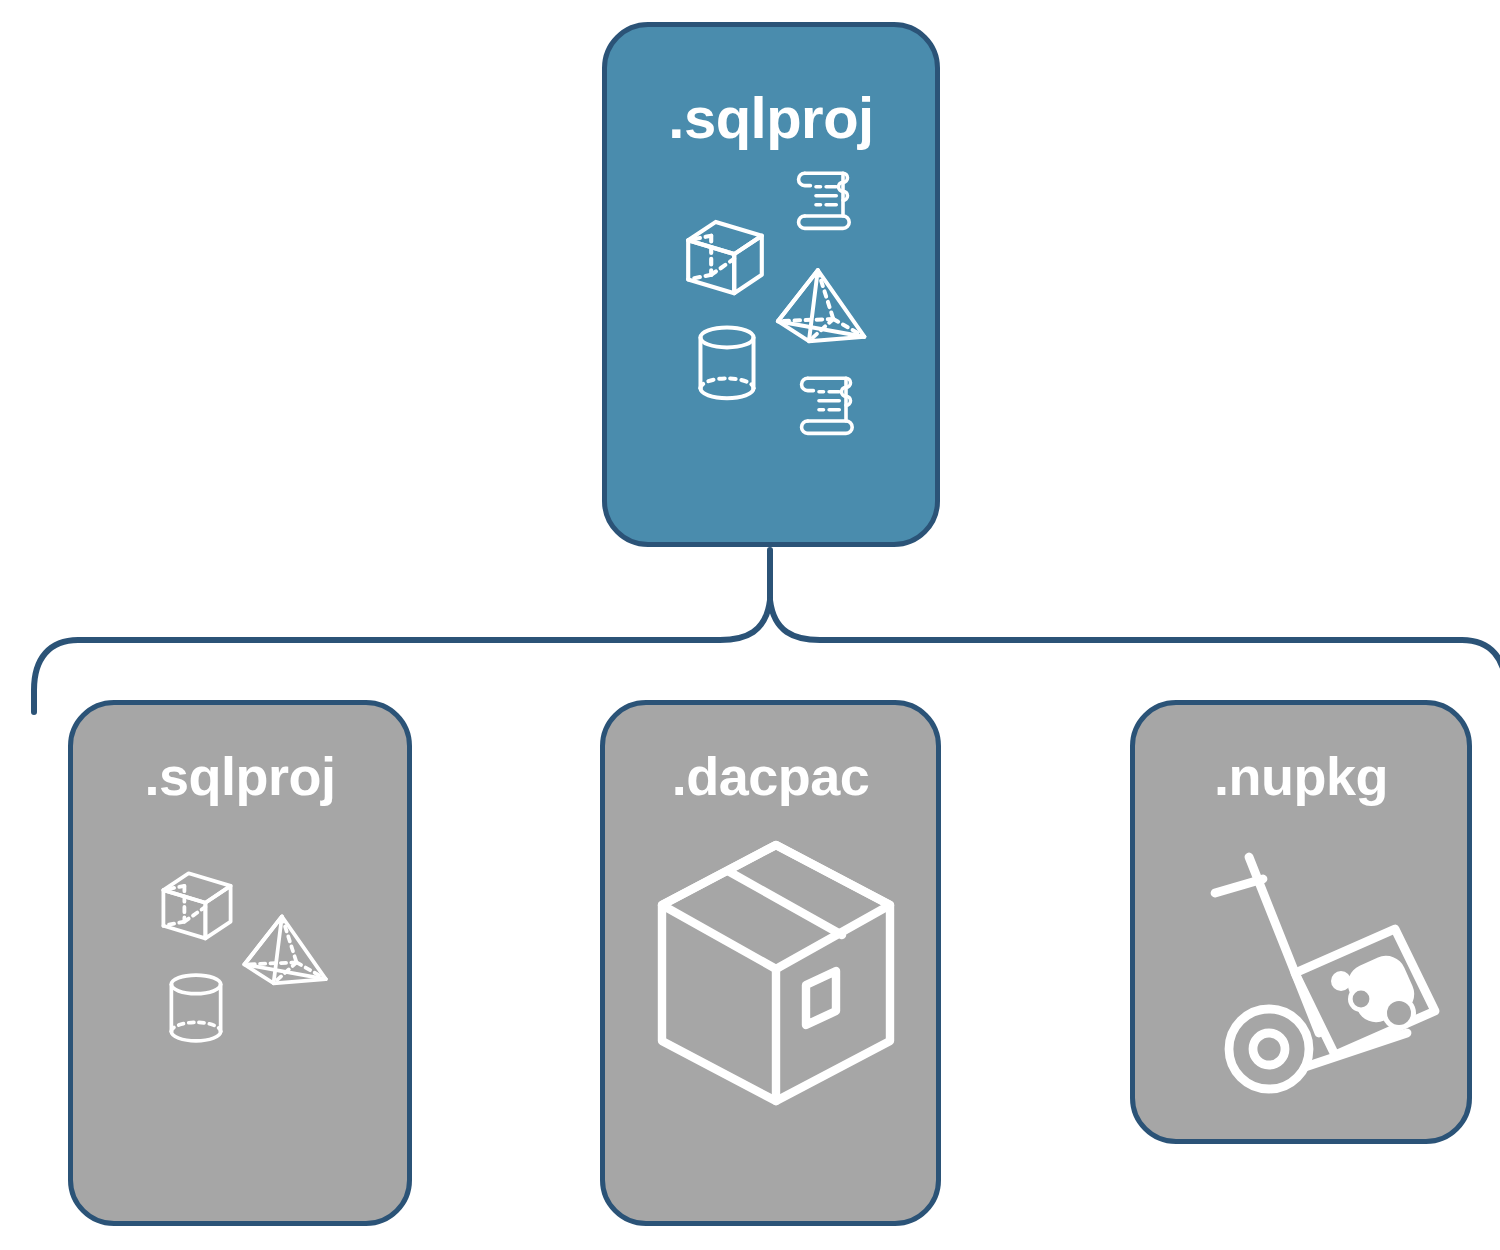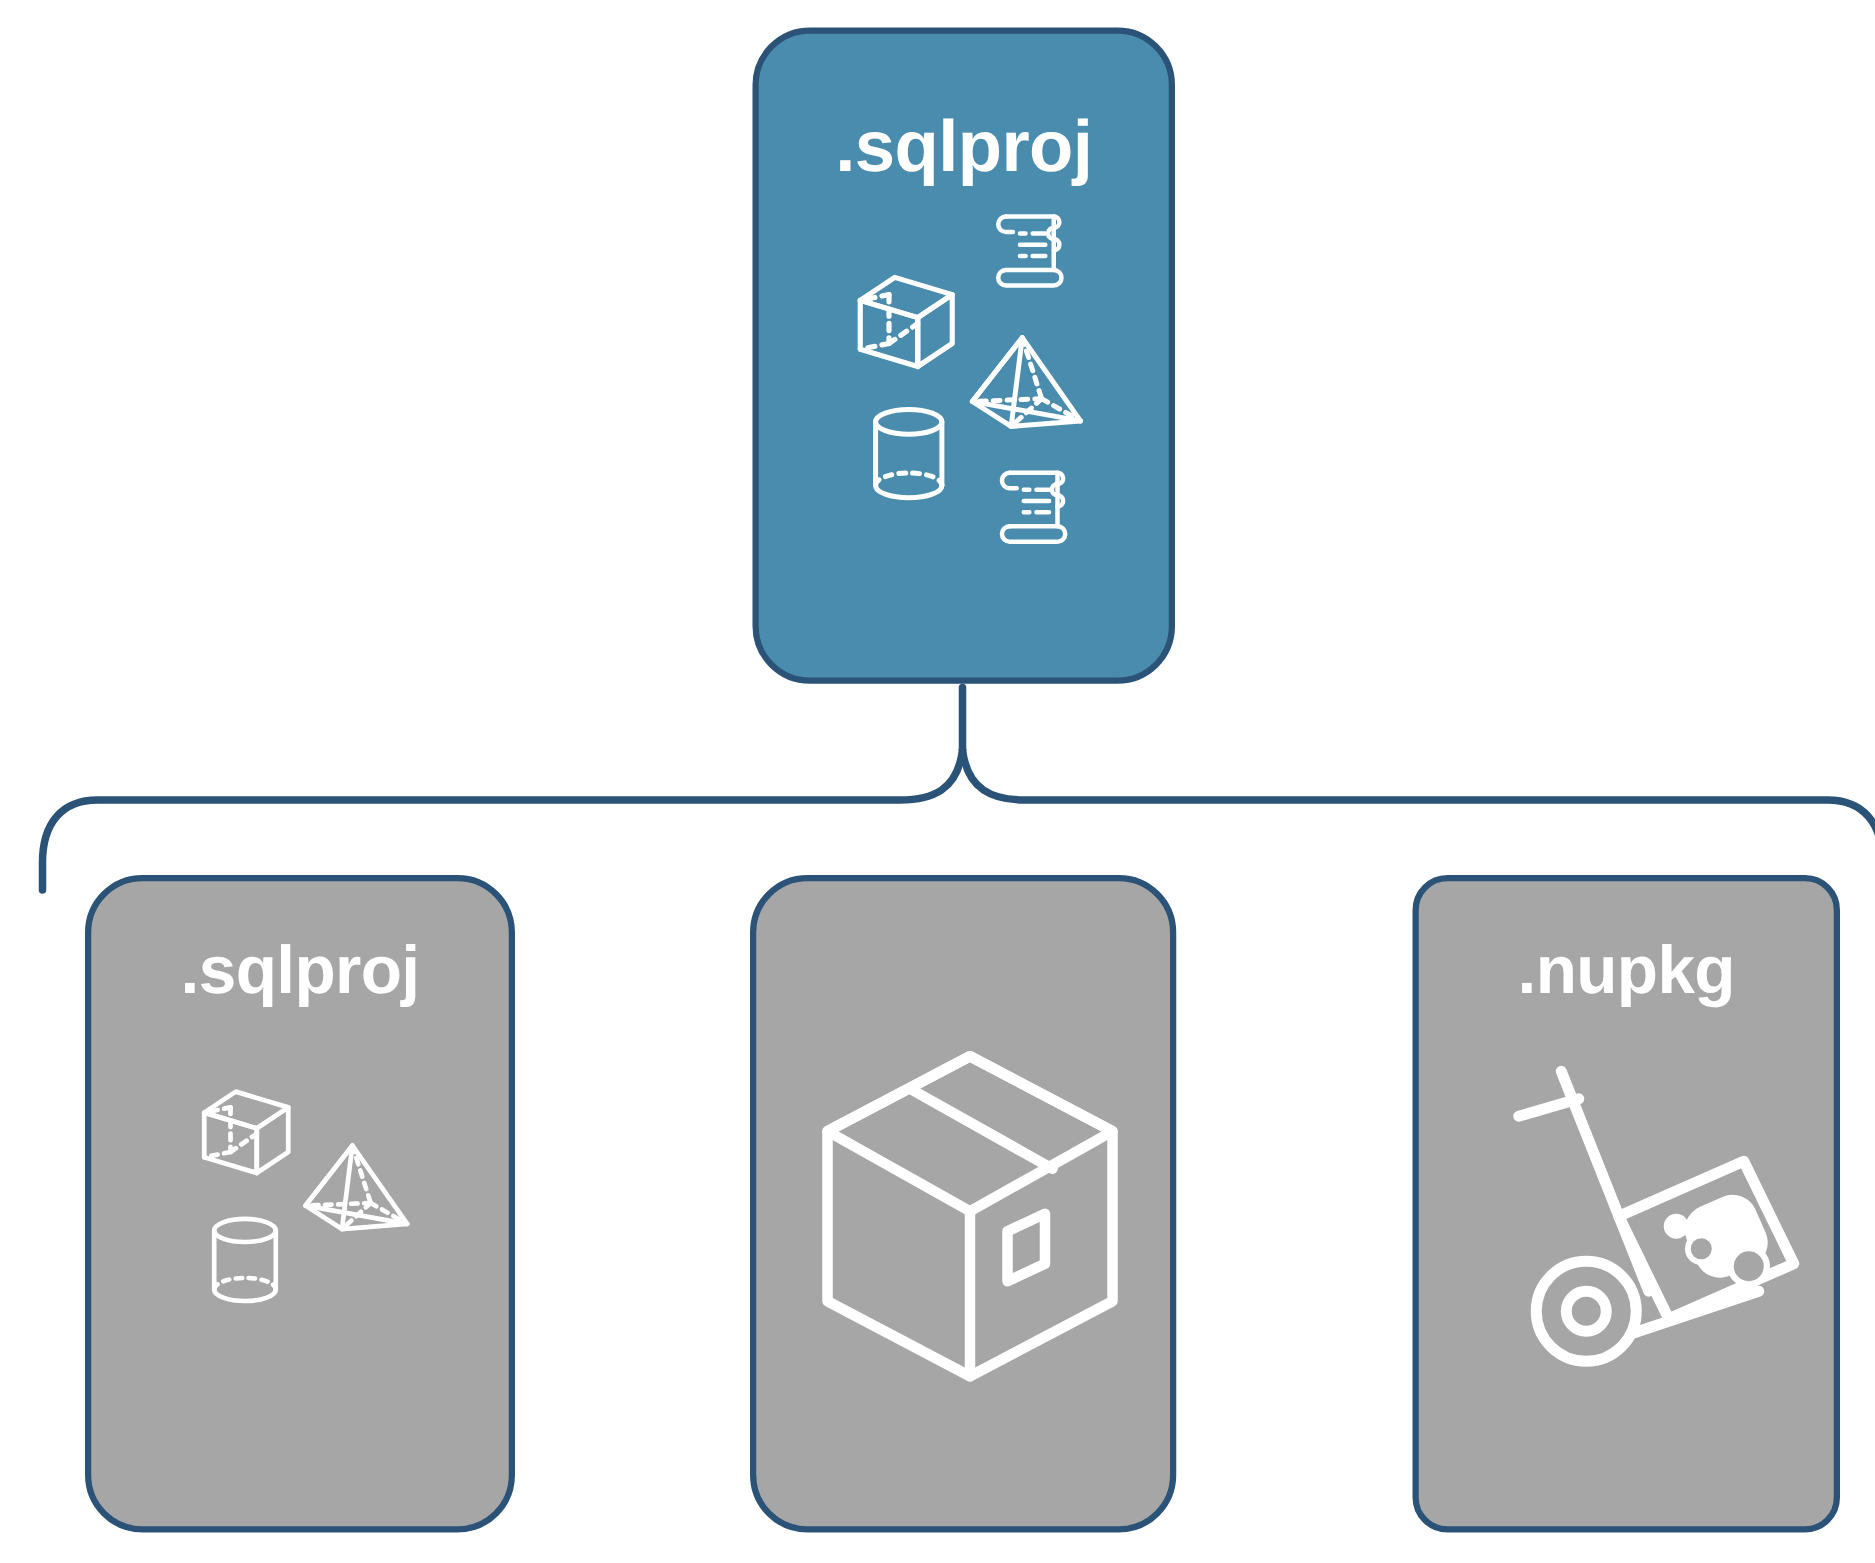--- a/index.html
+++ b/index.html
@@ -31,21 +31,21 @@
     letter-spacing:-0.5px;
     line-height:1;
     user-select:none;
   }
 
   #card-top{left:582px;top:22px;width:338px;height:525px;}
   #card-top .card-title{top:62px;font-size:58px;}
 
   #card-sqlproj{left:48px;top:700px;width:344px;height:526px;}
   #card-dacpac{left:580px;top:700px;width:341px;height:526px;}
-  #card-nupkg{left:1110px;top:700px;width:342px;height:526px;border-radius:28px;}
+  #card-nupkg{left:1110px;top:700px;width:342px;height:444px;}
   .card.secondary .card-title{top:740px;}
   #card-sqlproj .card-title{position:absolute;top:44px;font-size:54px;}
   #card-dacpac  .card-title{position:absolute;top:44px;font-size:54px;}
   #card-nupkg   .card-title{position:absolute;top:44px;font-size:54px;}
 
   .icon-area{position:absolute;left:0;top:0;width:100%;height:100%;}
   .icon-area svg{position:absolute;display:block;}
 
   
   #connector{position:absolute;left:0;top:540px;width:1500px;height:190px;pointer-events:none;}
@@ -154,20 +154,21 @@
         <ellipse cx="30" cy="14" rx="24" ry="9"></ellipse>
         <path d="M6 14 L6 60"></path>
         <path d="M54 14 L54 60"></path>
         <path d="M6 60 a24 9 0 0 0 48 0"></path>
         <path d="M6 60 a24 9 0 0 1 48 0" stroke-dasharray="5 5"></path>
       </svg>
     </div>
   </div>
 
   <div class="card secondary" id="card-dacpac">
+    <div class="card-title">.dacpac</div>
     <div class="icon-area">
       <svg style="left:45px;top:128px;" width="252" height="280" viewBox="0 0 126 140" fill="none" stroke="#ffffff" stroke-width="4.2" stroke-linecap="round" stroke-linejoin="round">
         <path d="M63 6 L120 36 L120 104 L63 134 L6 104 L6 36 Z"></path>
         <path d="M63 6 L6 36 L63 68 L120 36 Z"></path>
         <path d="M63 68 L63 134"></path>
         <path d="M39 19 L96 51"></path>
         <path d="M78 76 L78 96 L93 89 L93 69 Z"></path>
       </svg>
     </div>
   </div>

